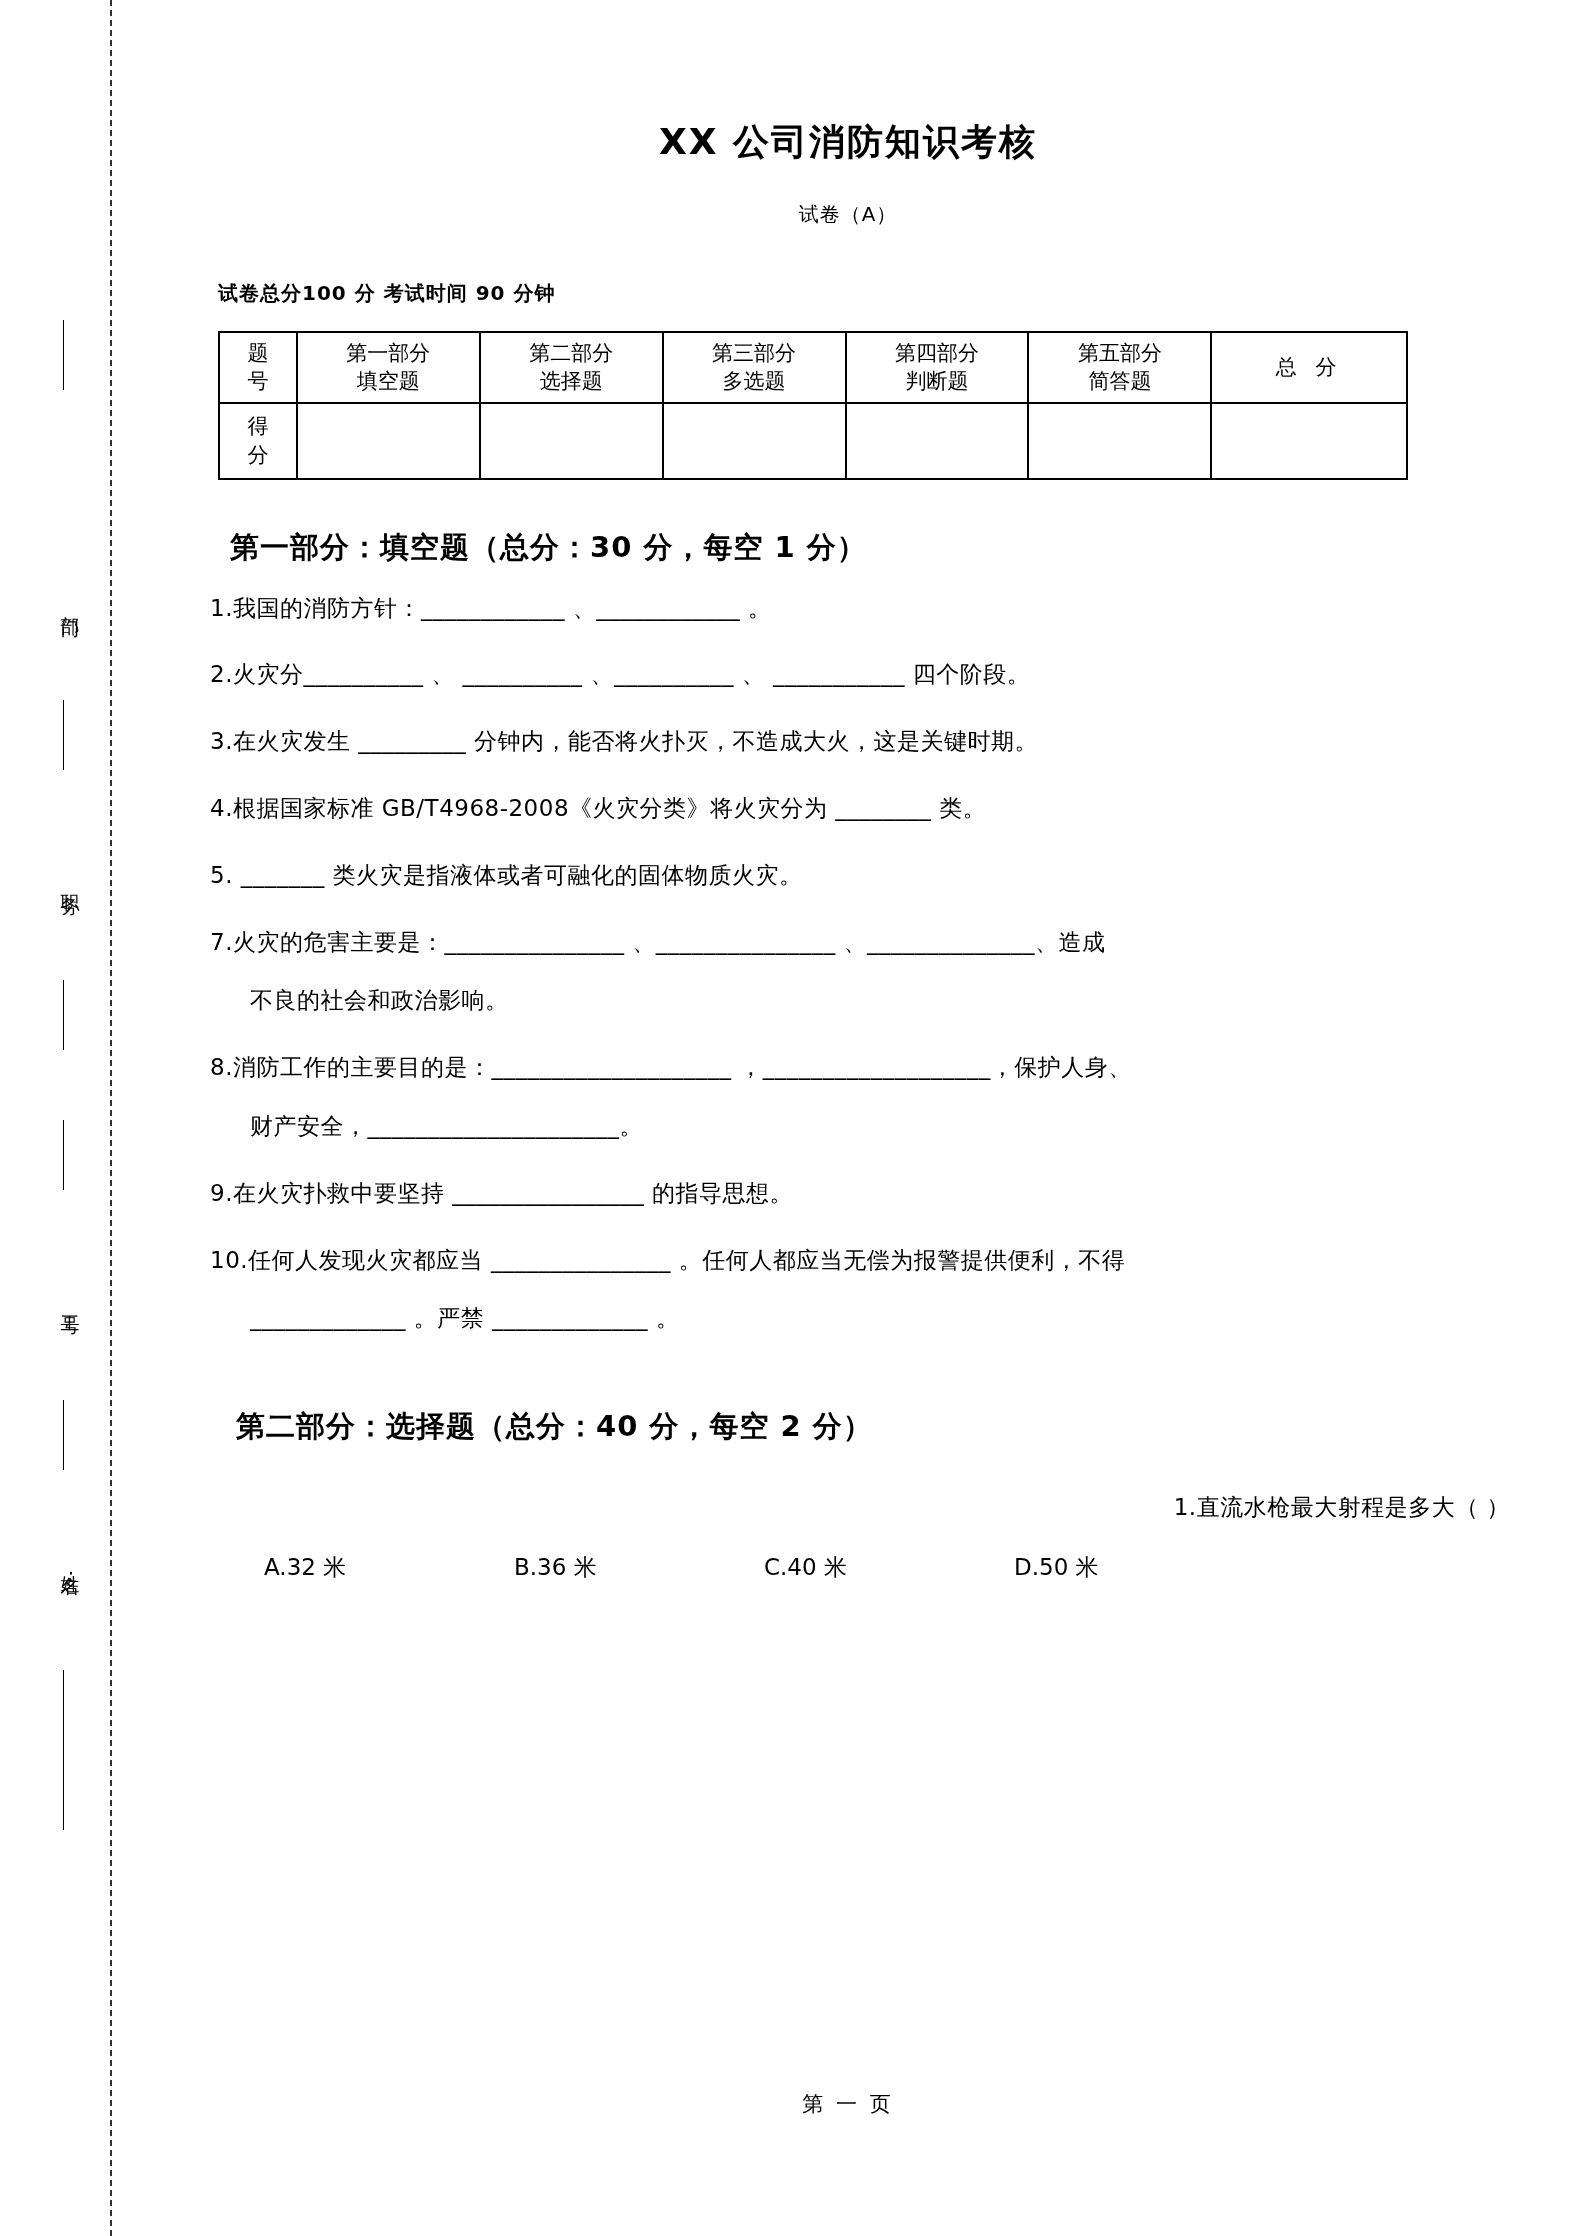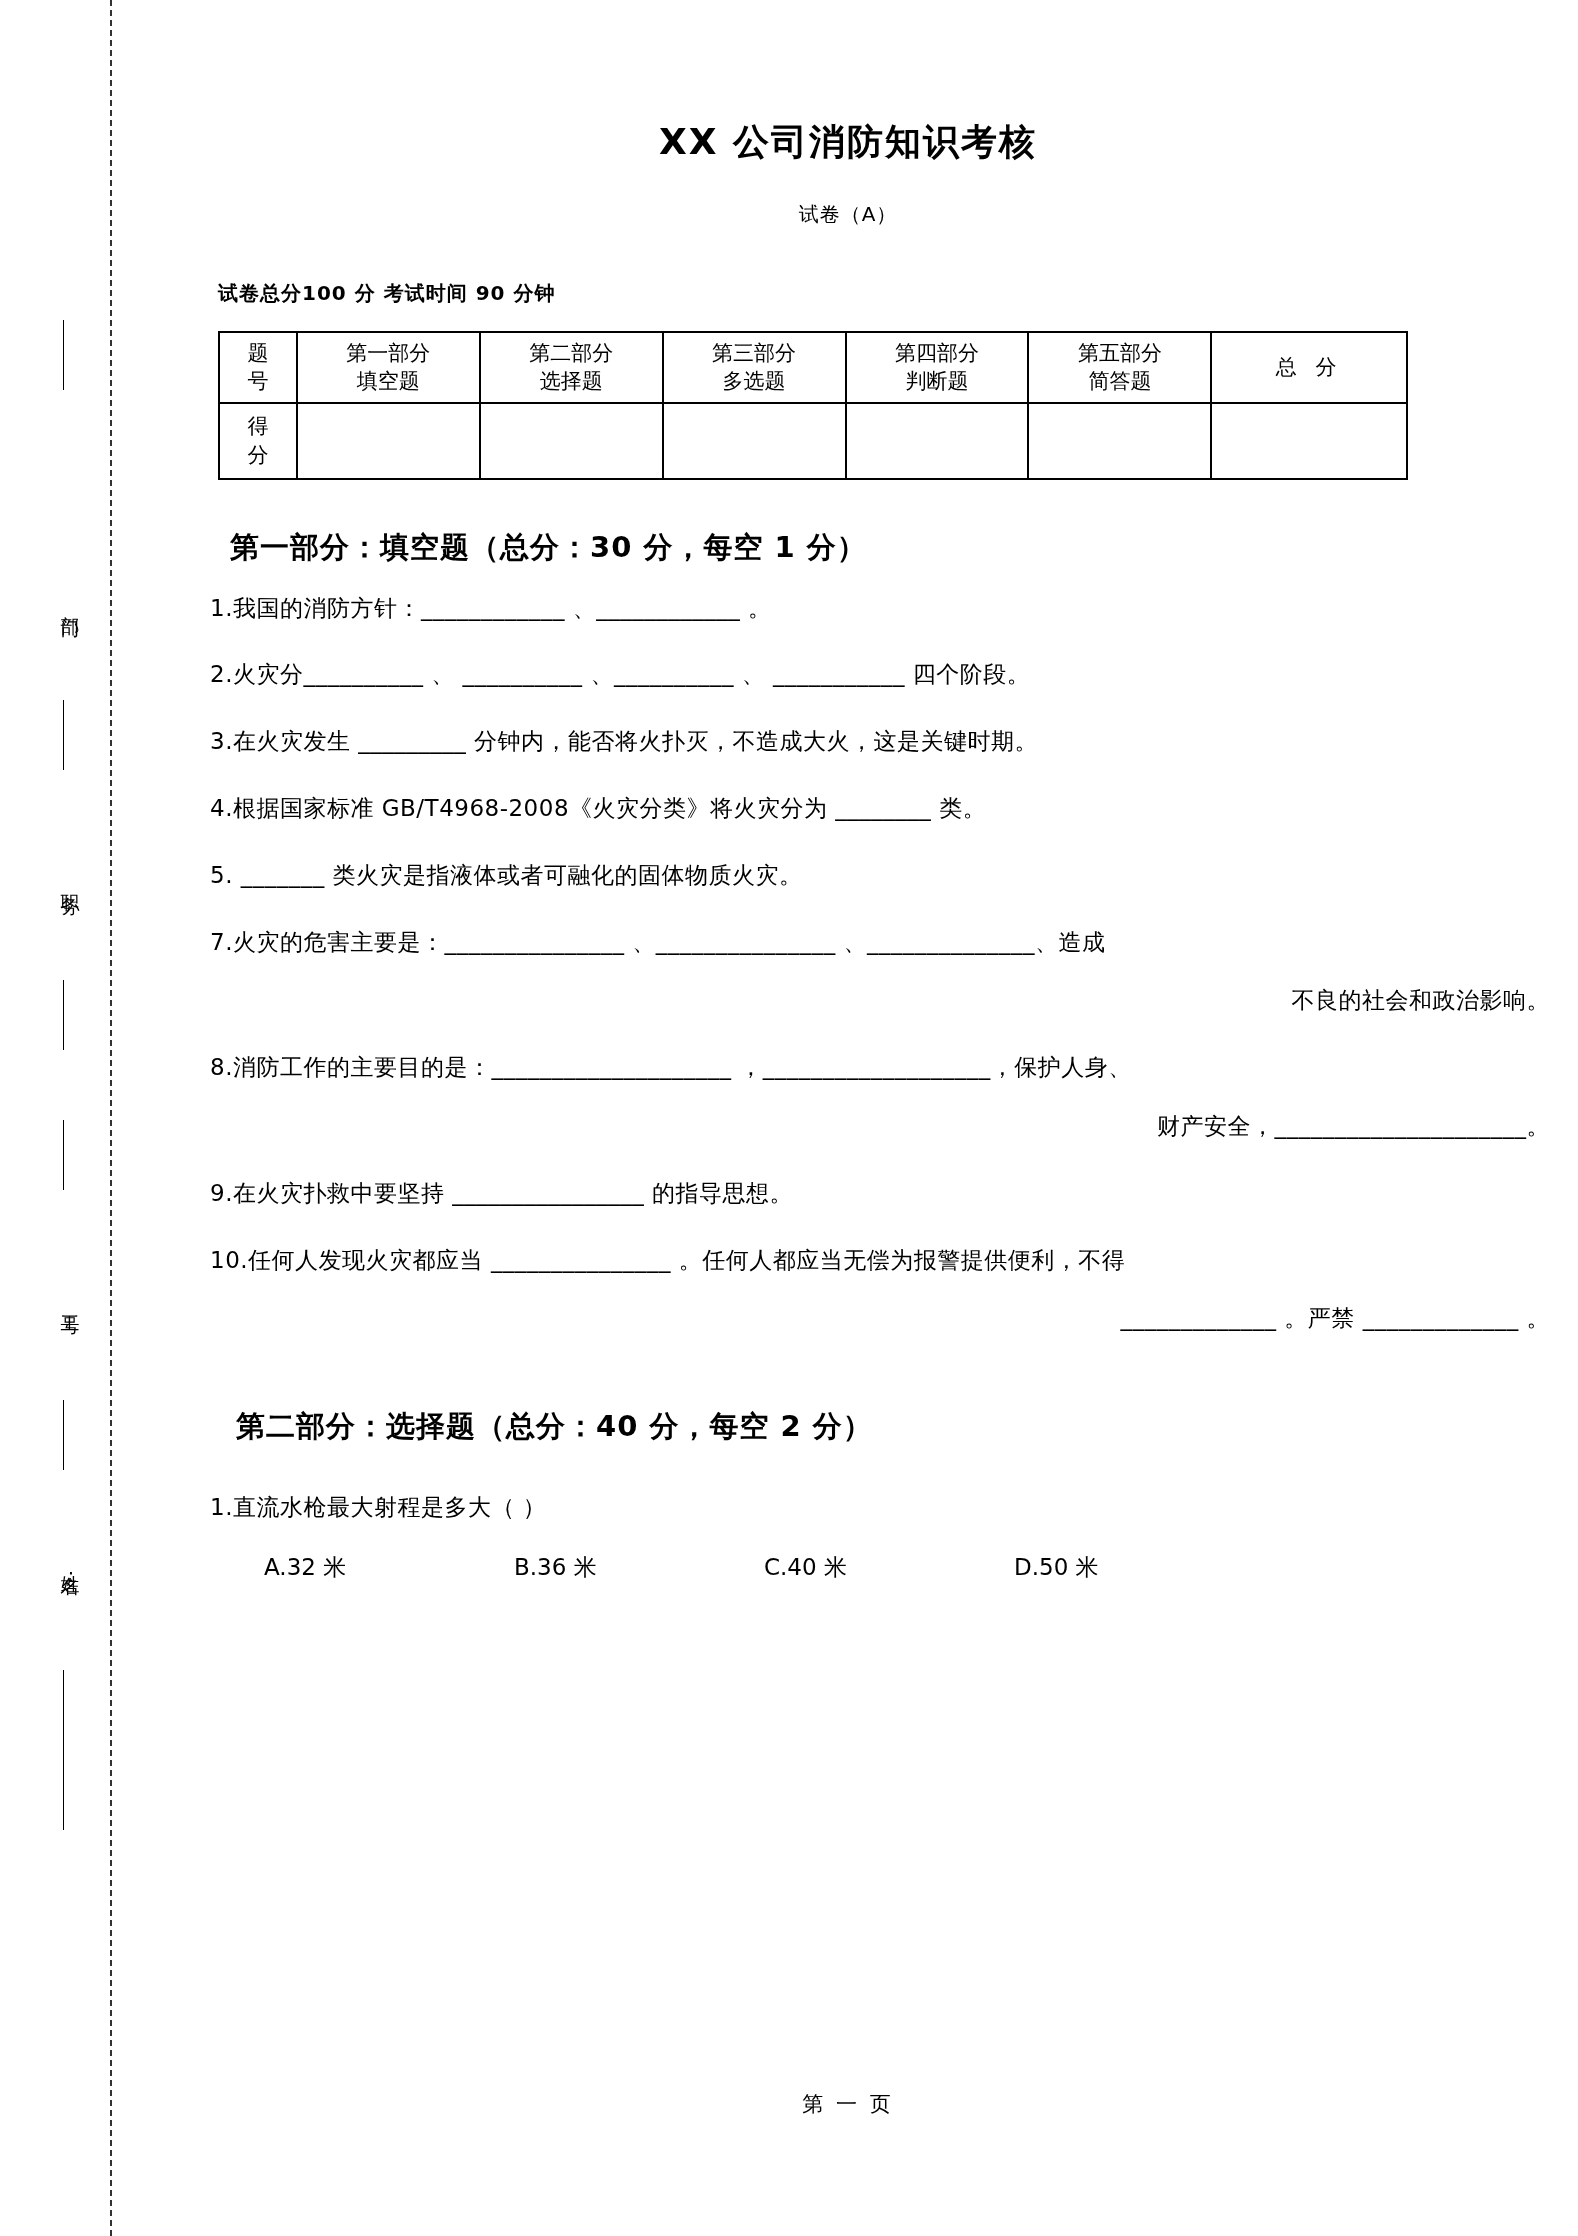--- a/index.html
+++ b/index.html
@@ -112,21 +112,20 @@
   }
   .q {
     margin: 30px 0 0 92px;
     font-size: 23px;
     line-height: 1.6;
     letter-spacing: 0.5px;
     width: 1300px;
   }
   .q.indent {
     margin-left: 132px;
-    text-align: right;
   }
   .q.tight { margin-top: 22px; }
 
   .choice-row {
     margin: 26px 0 0 146px;
     font-size: 23px;
     display: flex;
     width: 1150px;
   }
   .choice-row span { width: 250px; display: inline-block; }
@@ -228,21 +227,21 @@
   <div class="q">5. _______ 类火灾是指液体或者可融化的固体物质火灾。</div>
   <div class="q">7.火灾的危害主要是：_______________ 、_______________ 、______________、造成</div>
   <div class="q indent tight">不良的社会和政治影响。</div>
   <div class="q">8.消防工作的主要目的是：____________________ ，___________________，保护人身、</div>
   <div class="q indent tight">财产安全，_____________________。</div>
   <div class="q">9.在火灾扑救中要坚持 ________________ 的指导思想。</div>
   <div class="q">10.任何人发现火灾都应当 _______________ 。任何人都应当无偿为报警提供便利，不得</div>
   <div class="q indent tight">_____________ 。严禁 _____________ 。</div>
 
   <div class="section-head-2">第二部分：选择题（总分：40 分，每空 2 分）</div>
-  <div class="q" style="margin-top:42px;">1.直流水枪最大射程是多大（       ）</div>
+  <div class="q" style="margin-top:42px;text-align:right;">1.直流水枪最大射程是多大（       ）</div>
 
   <div class="choice-row">
     <span>A.32 米</span>
     <span>B.36 米</span>
     <span>C.40 米</span>
     <span>D.50 米</span>
   </div>
 
   <div class="footer">第 一 页</div>
 </div>

